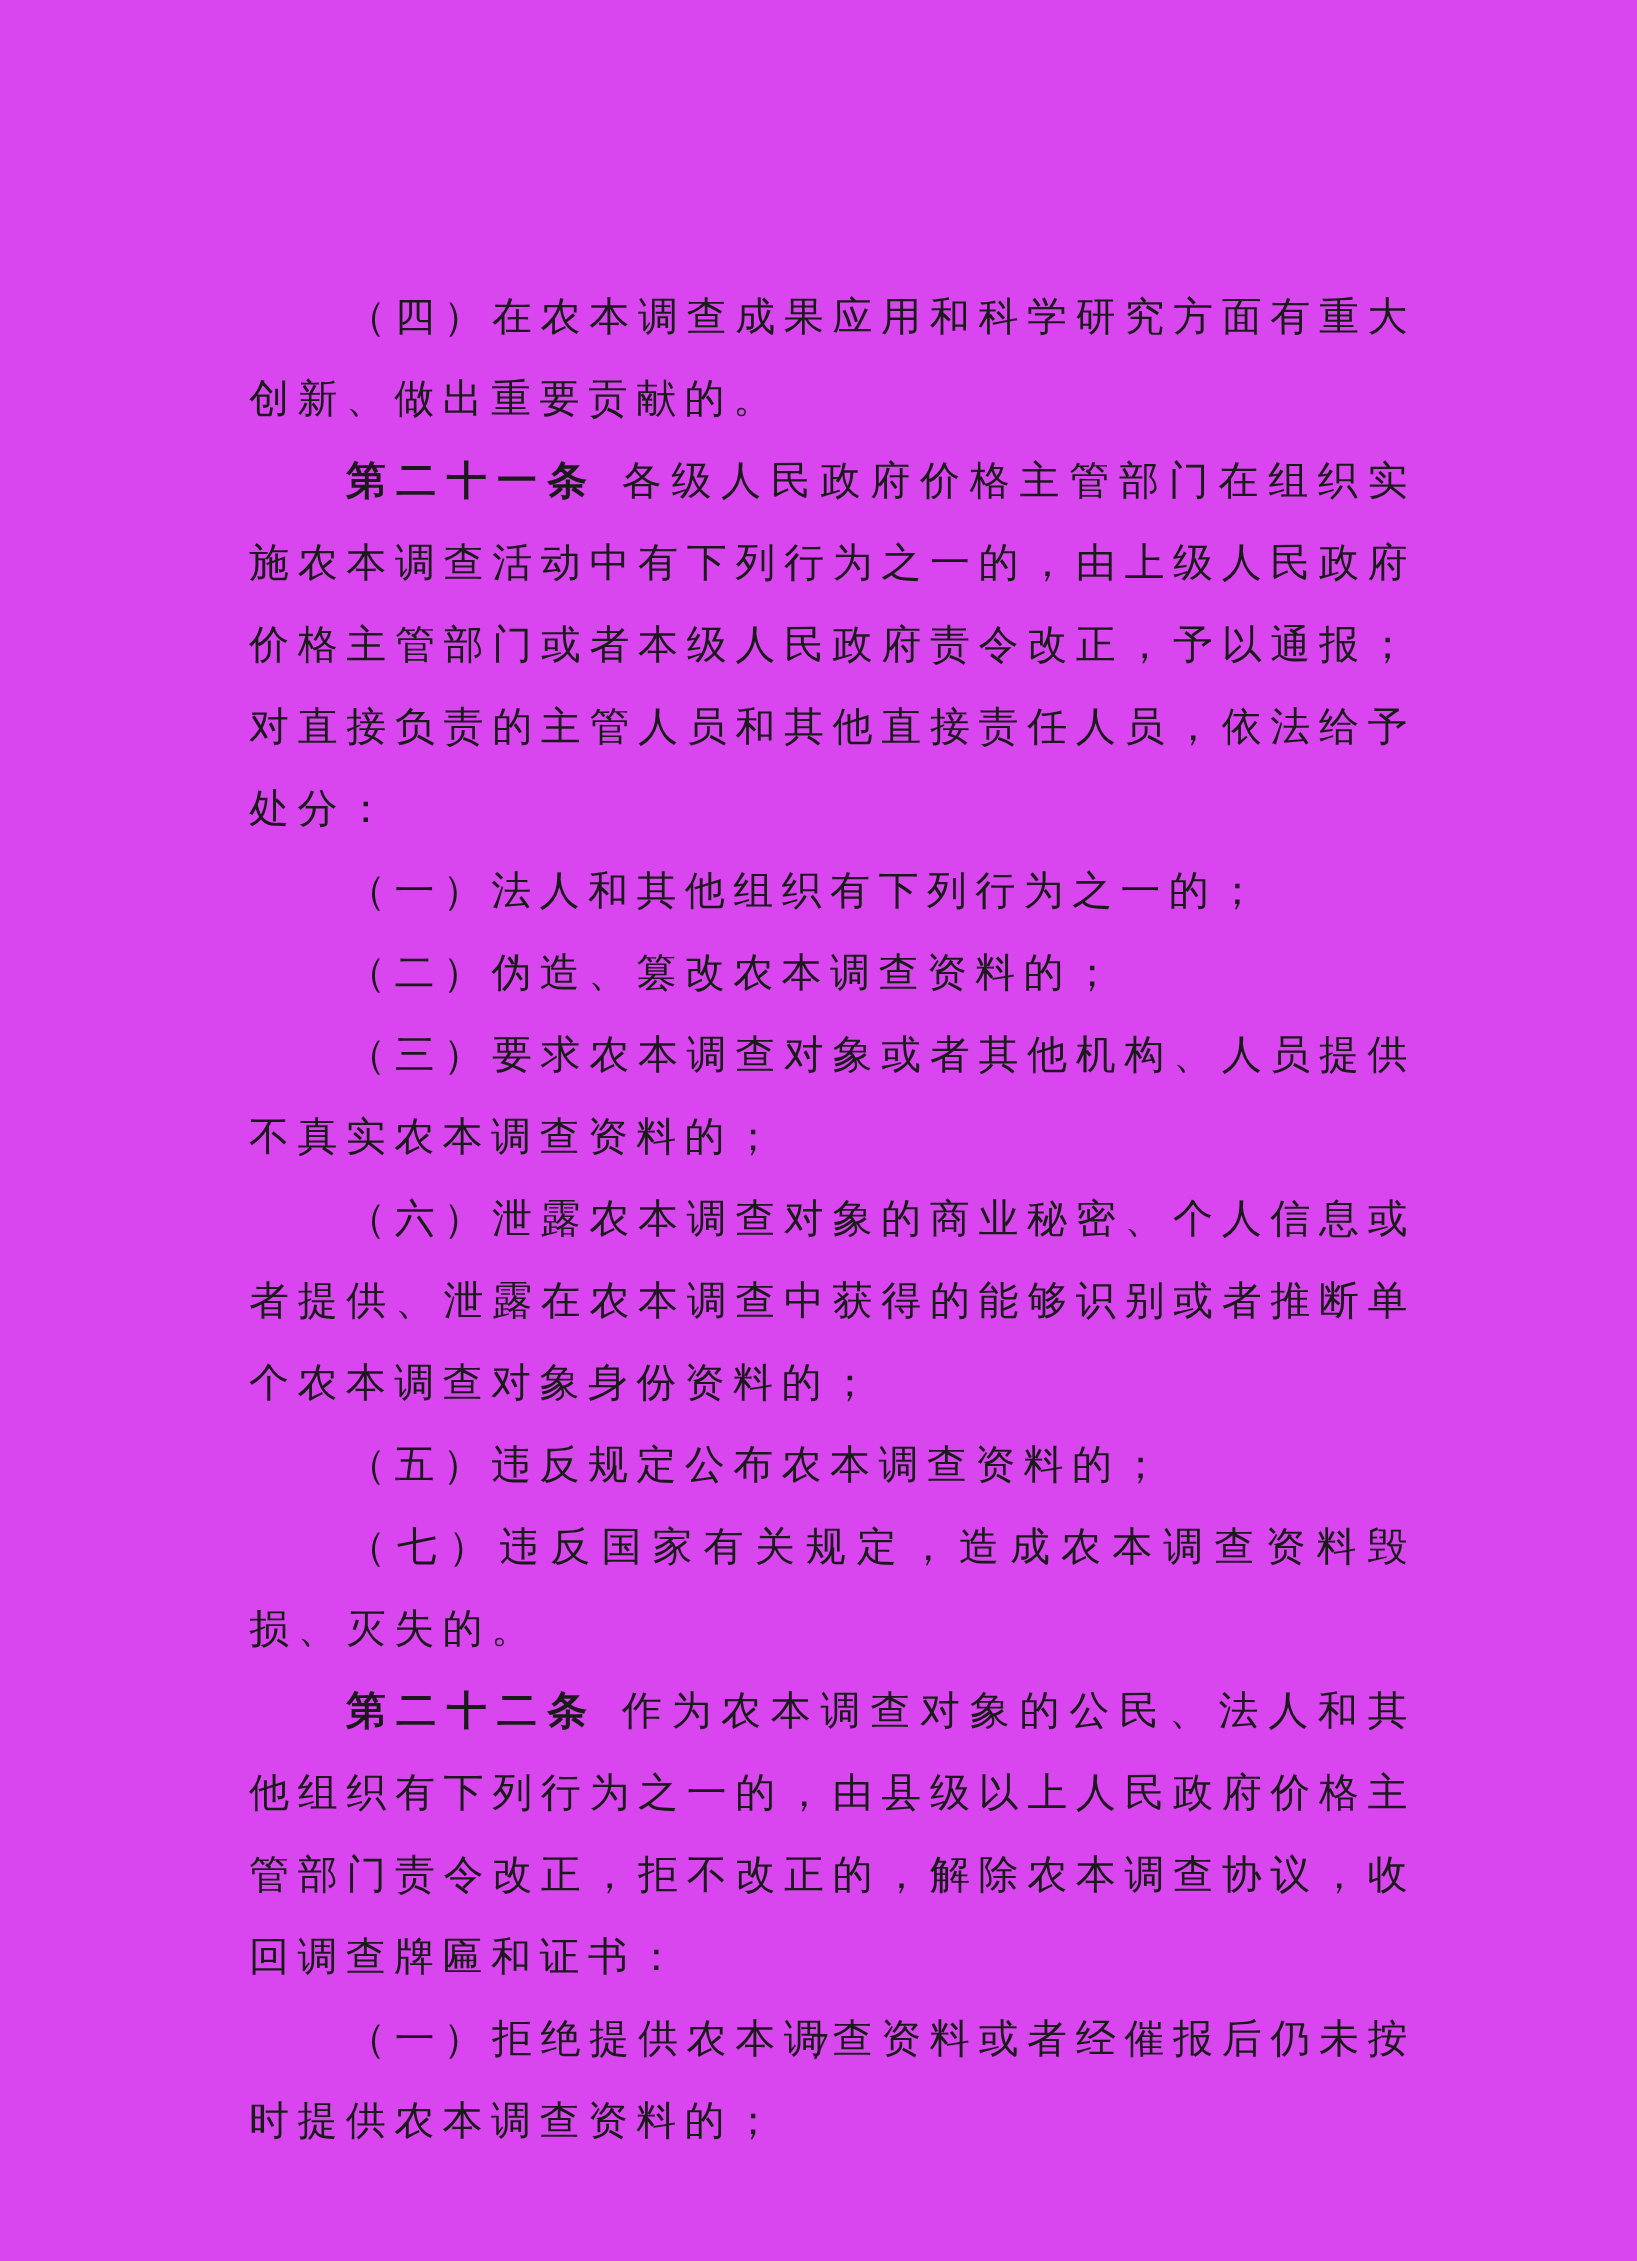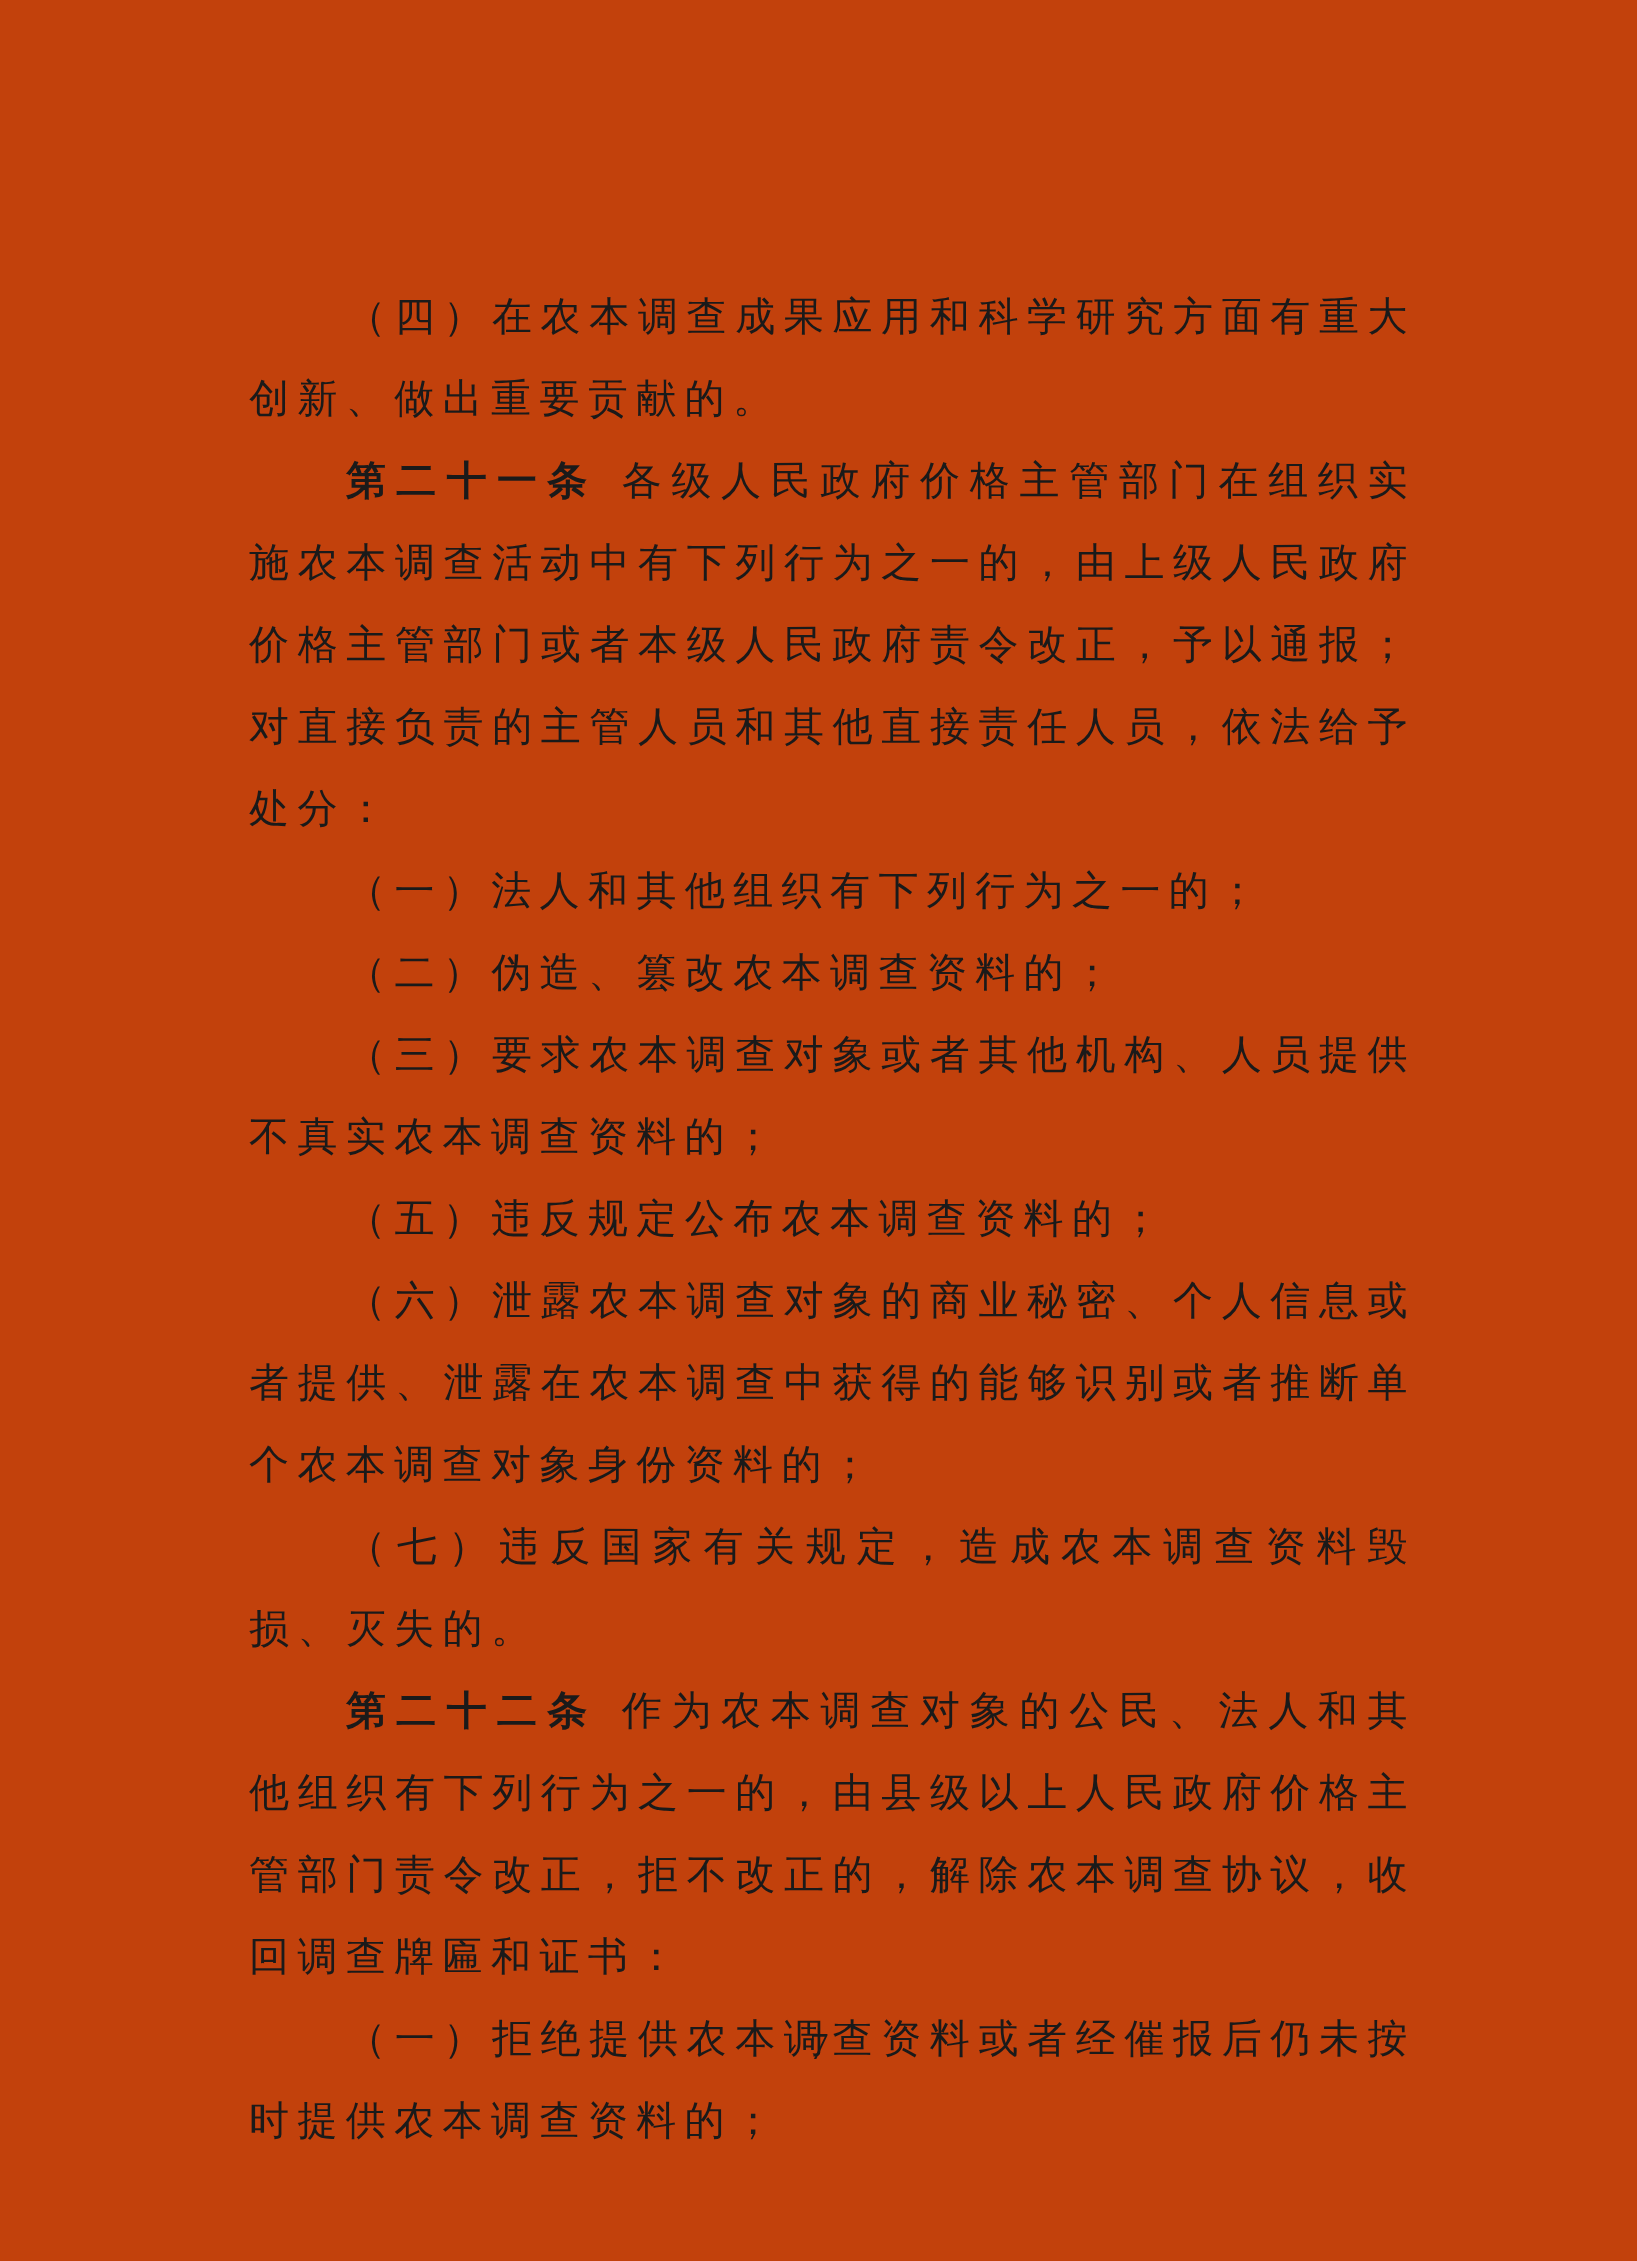--- a/index.html
+++ b/index.html
@@ -11,21 +11,21 @@
     width: 1638px;
     height: 2261px;
     position: relative;
     overflow: hidden;
   }
   .page {
     position: absolute;
     left: 0; top: 0;
     width: 1638px;
     height: 2261px;
-    background: #c2410c;
+    background: #d946ef;
   }
   .content {
     position: absolute;
     left: 249px;
     top: 275px;
     width: 1167px;
     font-family: "DejaVu Sans", "Liberation Sans", sans-serif;
     font-size: 40px;
     line-height: 82px;
     color: #1a1a1a;
@@ -63,23 +63,23 @@
 
     <p class="para"><span class="article-num">第二十一条</span><span>各级人民政府价格主管部门在组织实施农本调查活动中有下列行为之一的，由上级人民政府价格主管部门或者本级人民政府责令改正，予以通报；对直接负责的主管人员和其他直接责任人员，依法给予处分：</span></p>
 
     <p class="para">（一）法人和其他组织有下列行为之一的；</p>
 
     <p class="para">（二）伪造、篡改农本调查资料的；</p>
 
     <p class="para">（三）要求农本调查对象或者其他机构、人员提供不真实农本调查资料的；</p>
 
 
+    <p class="para">（六）泄露农本调查对象的商业秘密、个人信息或者提供、泄露在农本调查中获得的能够识别或者推断单个农本调查对象身份资料的；</p>
+
     <p class="para">（五）违反规定公布农本调查资料的；</p>
-
-    <p class="para">（六）泄露农本调查对象的商业秘密、个人信息或者提供、泄露在农本调查中获得的能够识别或者推断单个农本调查对象身份资料的；</p>
 
     <p class="para">（七）违反国家有关规定，造成农本调查资料毁损、灭失的。</p>
 
     <p class="para"><span class="article-num">第二十二条</span><span>作为农本调查对象的公民、法人和其他组织有下列行为之一的，由县级以上人民政府价格主管部门责令改正，拒不改正的，解除农本调查协议，收回调查牌匾和证书：</span></p>
 
     <p class="para">（一）拒绝提供农本调查资料或者经催报后仍未按时提供农本调查资料的；</p>
 
   </div>
 
   <div class="page-number">7</div>

